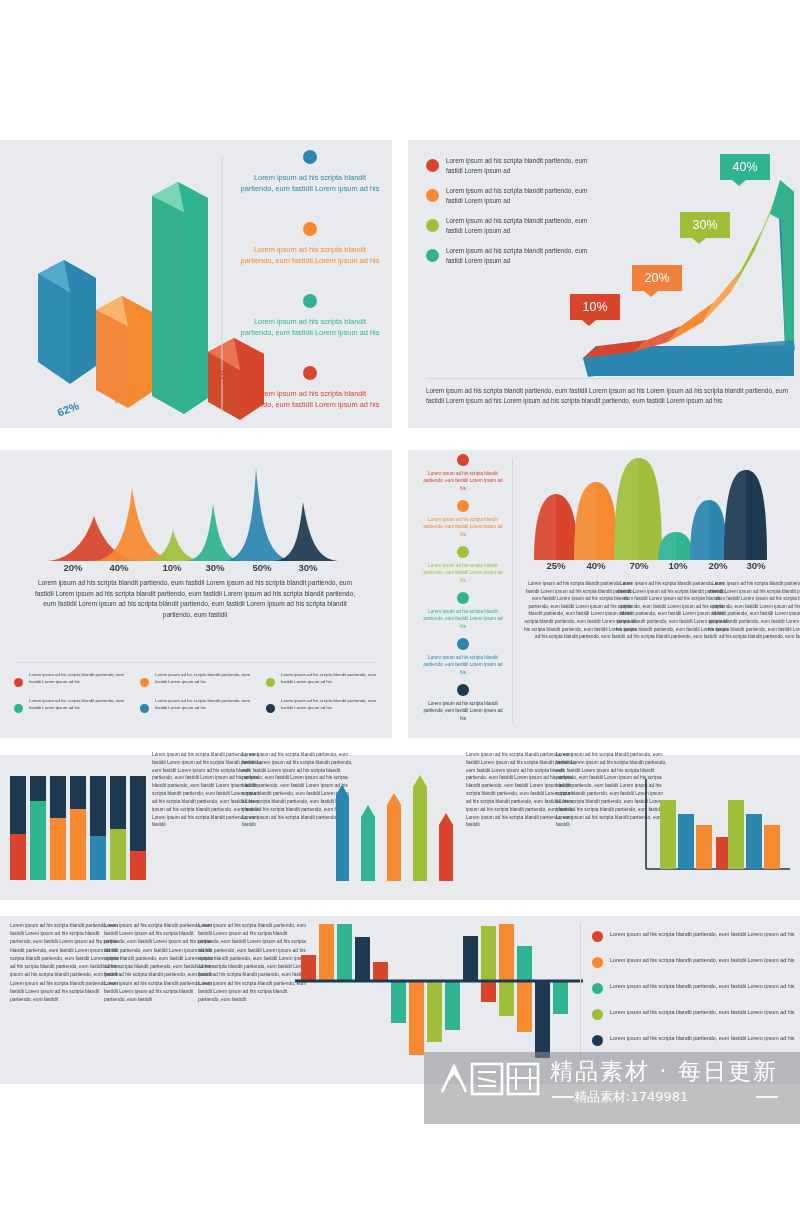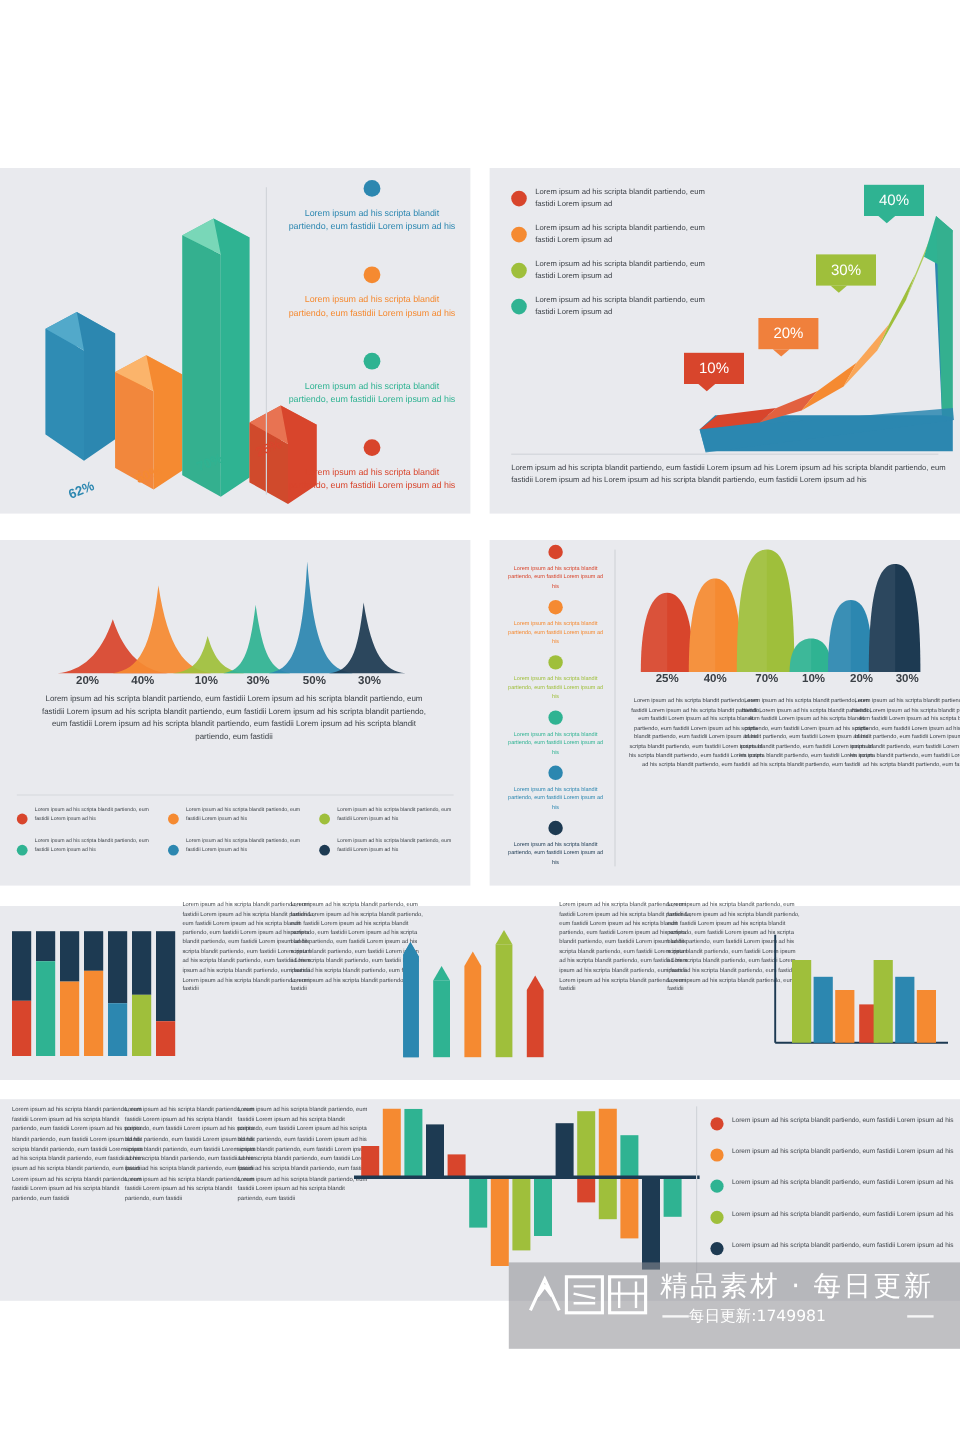--- a/index.html
+++ b/index.html
@@ -430,16 +430,16 @@
         <path d="M4,34 L16,8 L28,34 M10,22 L16,14 L22,22" fill="none" stroke="#fff" stroke-width="2.6"></path>
         <rect x="34" y="6" width="30" height="30" fill="none" stroke="#fff" stroke-width="2.6"></rect>
         <path d="M40,14 L58,14 M40,20 L58,24 M40,28 L58,28" fill="none" stroke="#fff" stroke-width="2"></path>
         <rect x="70" y="6" width="30" height="30" fill="none" stroke="#fff" stroke-width="2.6"></rect>
         <path d="M78,10 L78,32 M92,10 L92,32 M70,20 L100,20" fill="none" stroke="#fff" stroke-width="2"></path>
       </svg>
     </div>
     <div class="wm-text1">精品素材 · 每日更新</div>
     <div class="wm-rule" style="left:128px; width:22px;"></div>
     <div class="wm-rule" style="left:332px; width:22px;"></div>
-    <div class="wm-text2">每日更新:1749981</div>
+    <div class="wm-text2">精品素材:1749981</div>
   </div>
 
 </div>
 
 </body></html>

